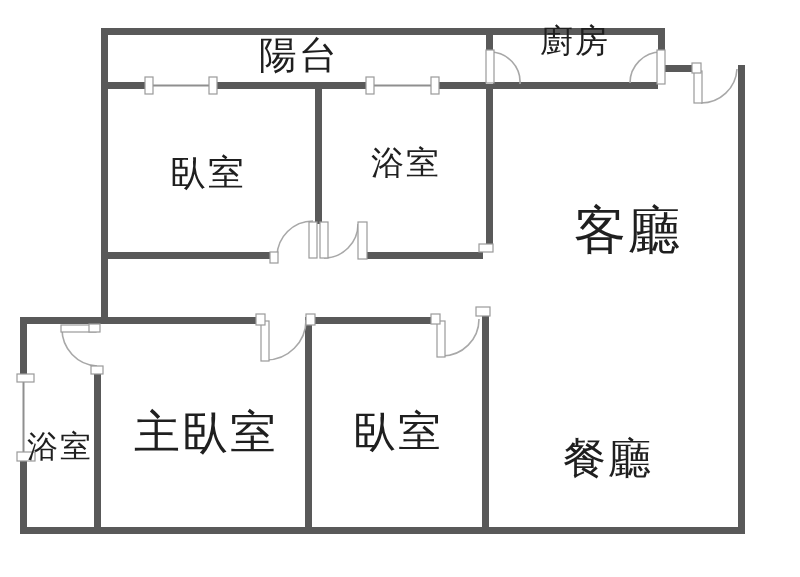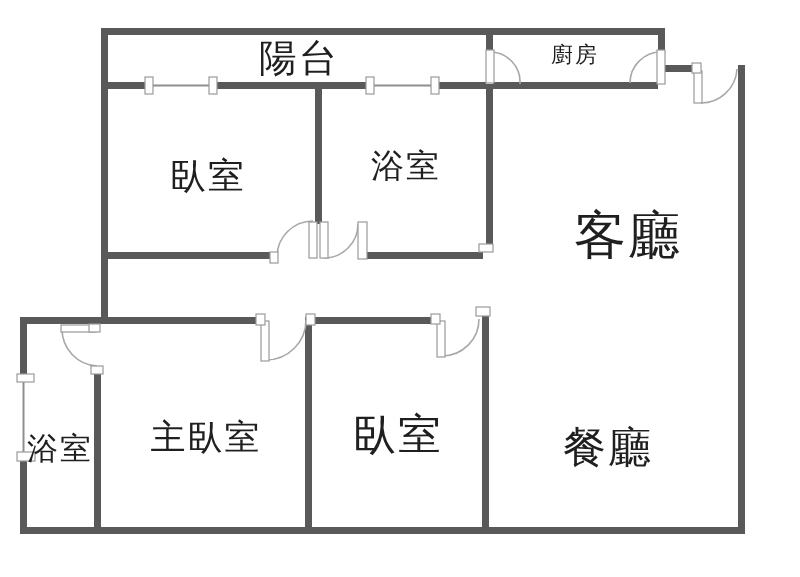--- a/index.html
+++ b/index.html
@@ -8,47 +8,47 @@
     --arc:#a8a8a8;
     --leaf-stroke:#9a9a9a;
     --text:#1f1f1f;
     --bg:#ffffff;
   }
   html,body{margin:0;padding:0;background:var(--bg);}
   .plan{
     position:relative;
     width:800px;height:577px;
     background:var(--bg);
-    font-family:Liberation Sans, sans-serif;
+    font-family:Liberation Mono, monospace;
     overflow:hidden;
   }
   .plan svg{position:absolute;left:0;top:0;}
   .wall{fill:var(--wall);stroke:none;}
   .win-line{stroke:var(--thin);stroke-width:2;fill:none;}
   .jamb{fill:#ffffff;stroke:var(--leaf-stroke);stroke-width:1.2;}
   .leaf{fill:#ffffff;stroke:var(--leaf-stroke);stroke-width:1.2;}
   .arc{fill:none;stroke:var(--arc);stroke-width:1.6;}
   .room-label{
     position:absolute;
     transform:translate(-50%,-50%);
     color:var(--text);
     white-space:nowrap;
     line-height:1;
     letter-spacing:2px;
     user-select:none;
   }
   .lbl-balcony        {left:299px; top:58px;  font-size:38px;}
-  .lbl-kitchen        {left:575px; top:55px;  font-size:22px;}
+  .lbl-kitchen        {left:575px; top:43px;  font-size:33px;}
   .lbl-bedroom-upper  {left:208px; top:176px; font-size:36px;}
   .lbl-bathroom-upper {left:406px; top:165px; font-size:33px;}
   .lbl-living-room    {left:628px; top:235px; font-size:52px;}
   .lbl-bathroom-lower {left:60px;  top:448px; font-size:31px;}
-  .lbl-master-bedroom {left:206px; top:436px; font-size:35px;}
+  .lbl-master-bedroom {left:206px; top:436px; font-size:46px;}
   .lbl-bedroom-lower  {left:398px; top:434px; font-size:43px;}
-  .lbl-dining-room    {left:608px; top:447px; font-size:43px;}
+  .lbl-dining-room    {left:608px; top:461px; font-size:43px;}
 </style>
 </head>
 <body>
 
 <div class="plan">
 
   <svg width="800" height="577" viewBox="0 0 800 577">
 
     <g>
 

